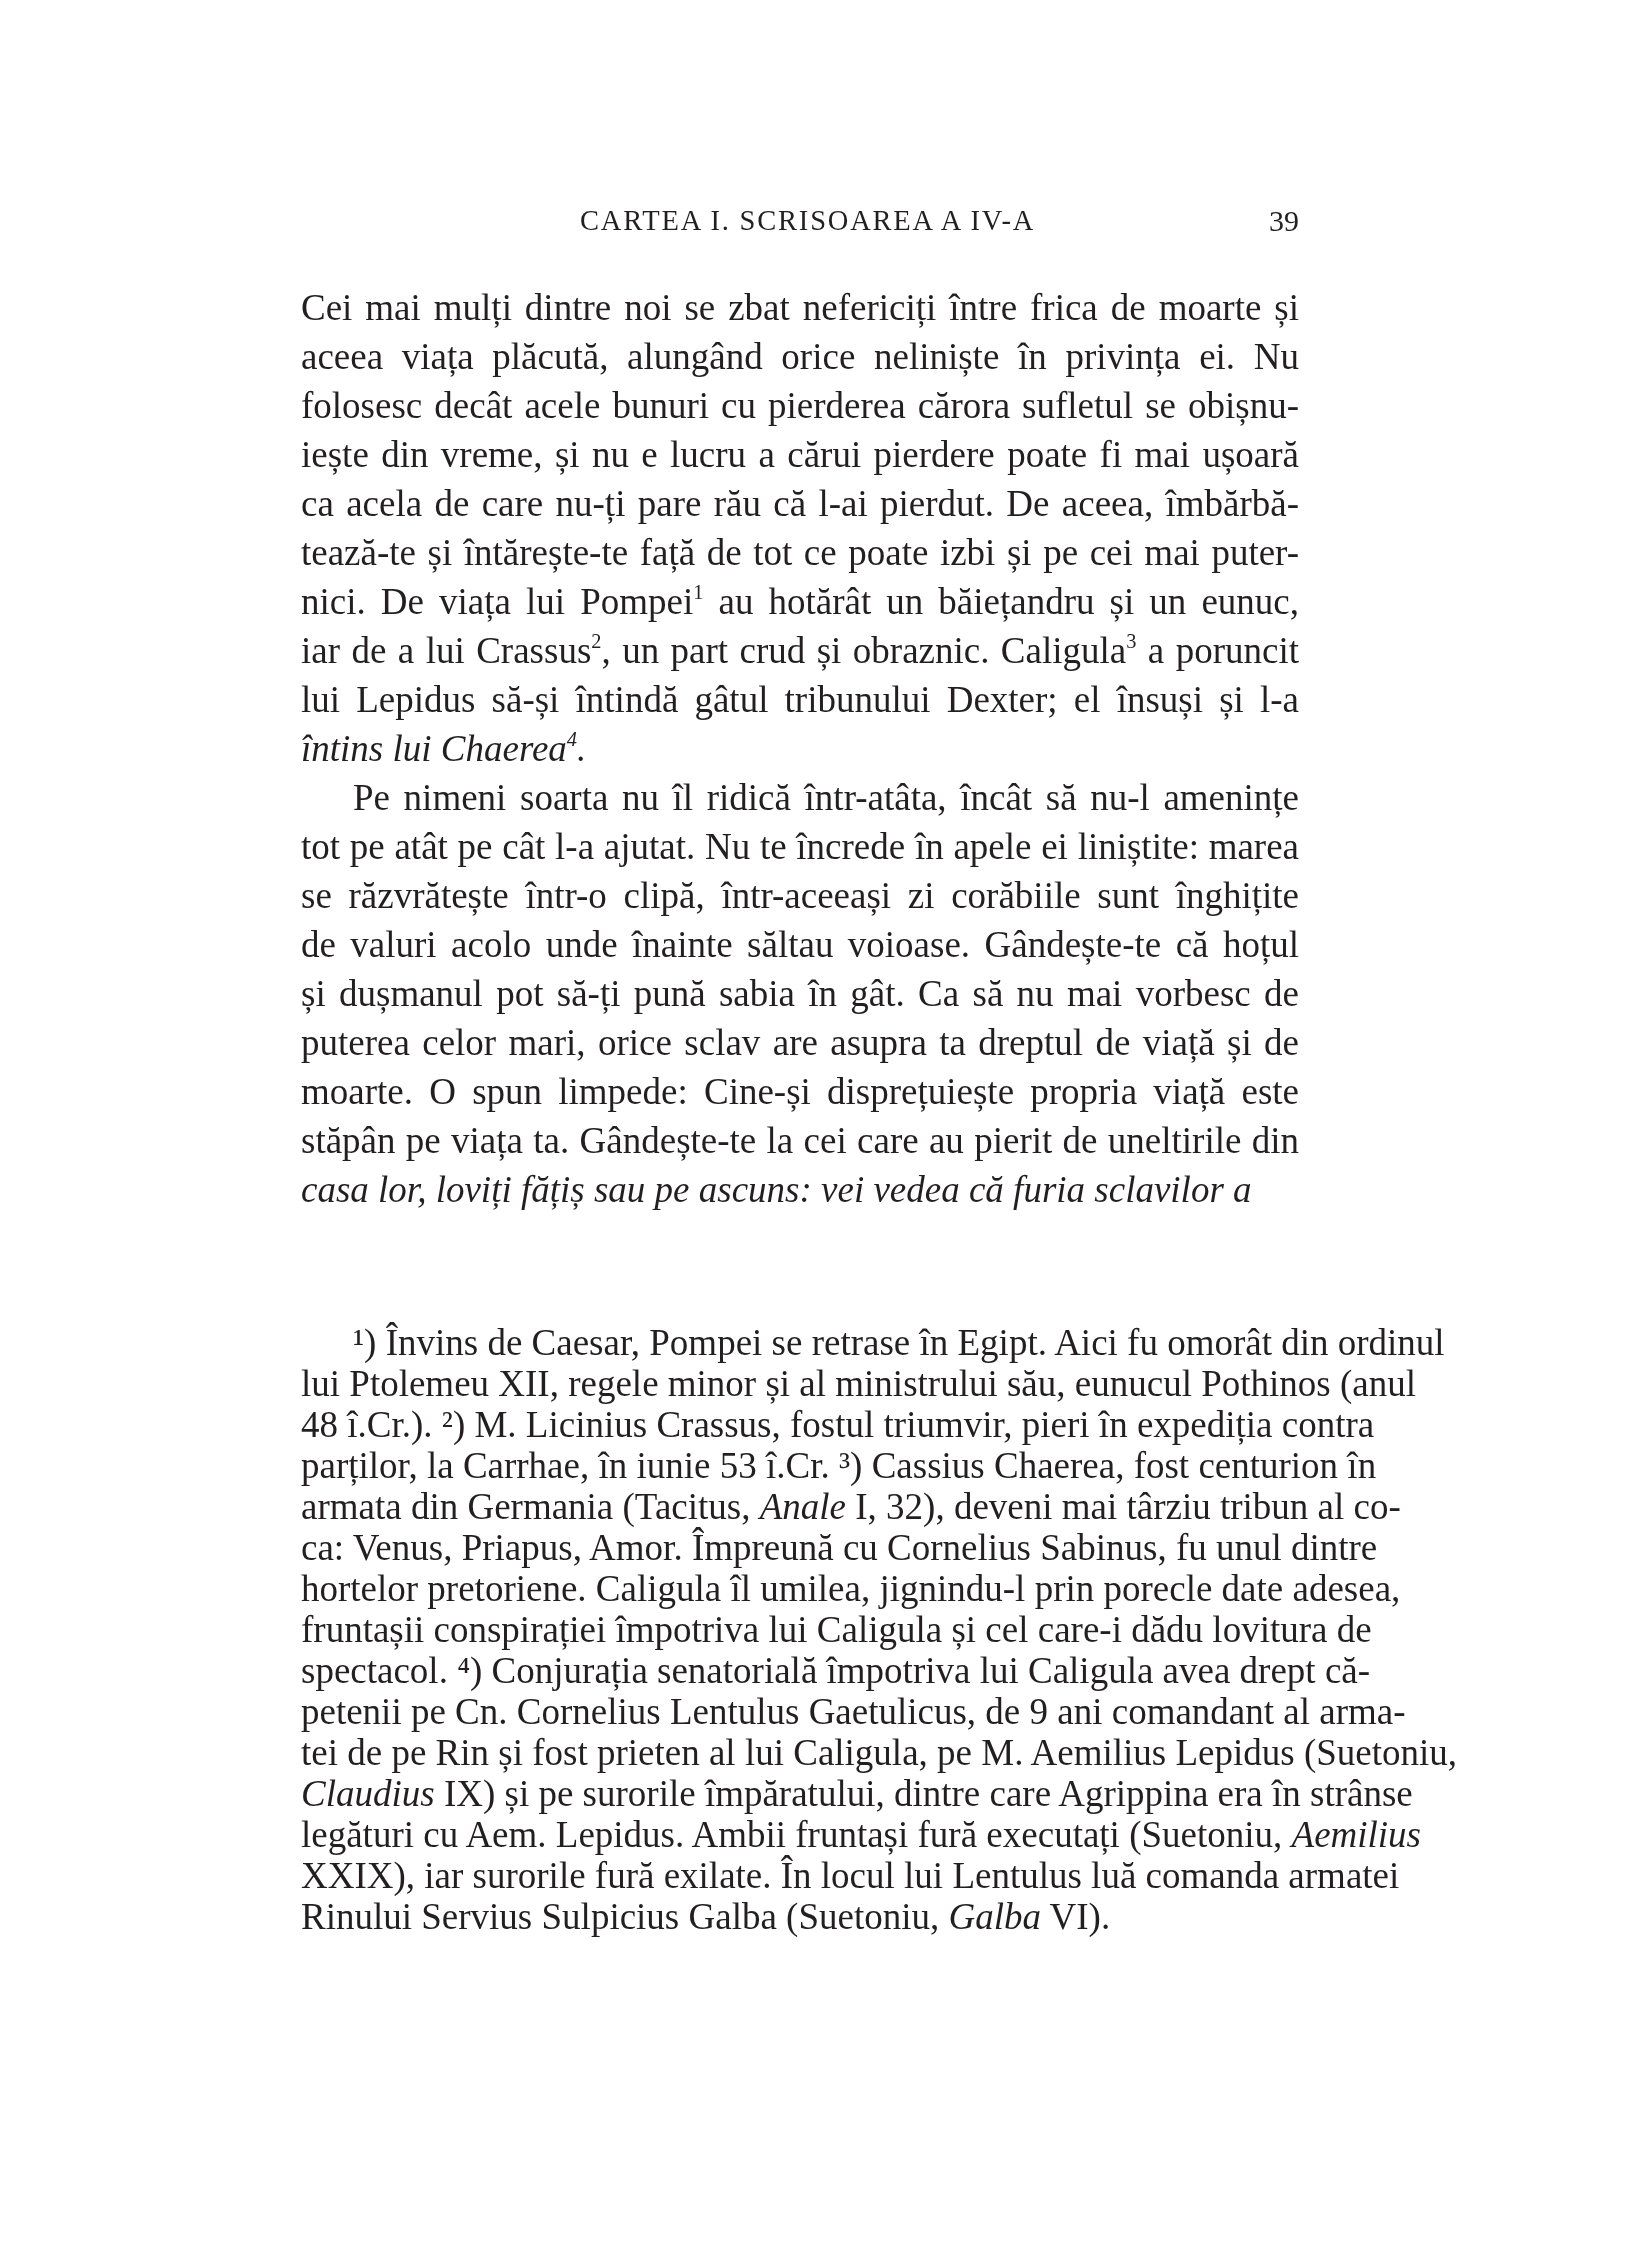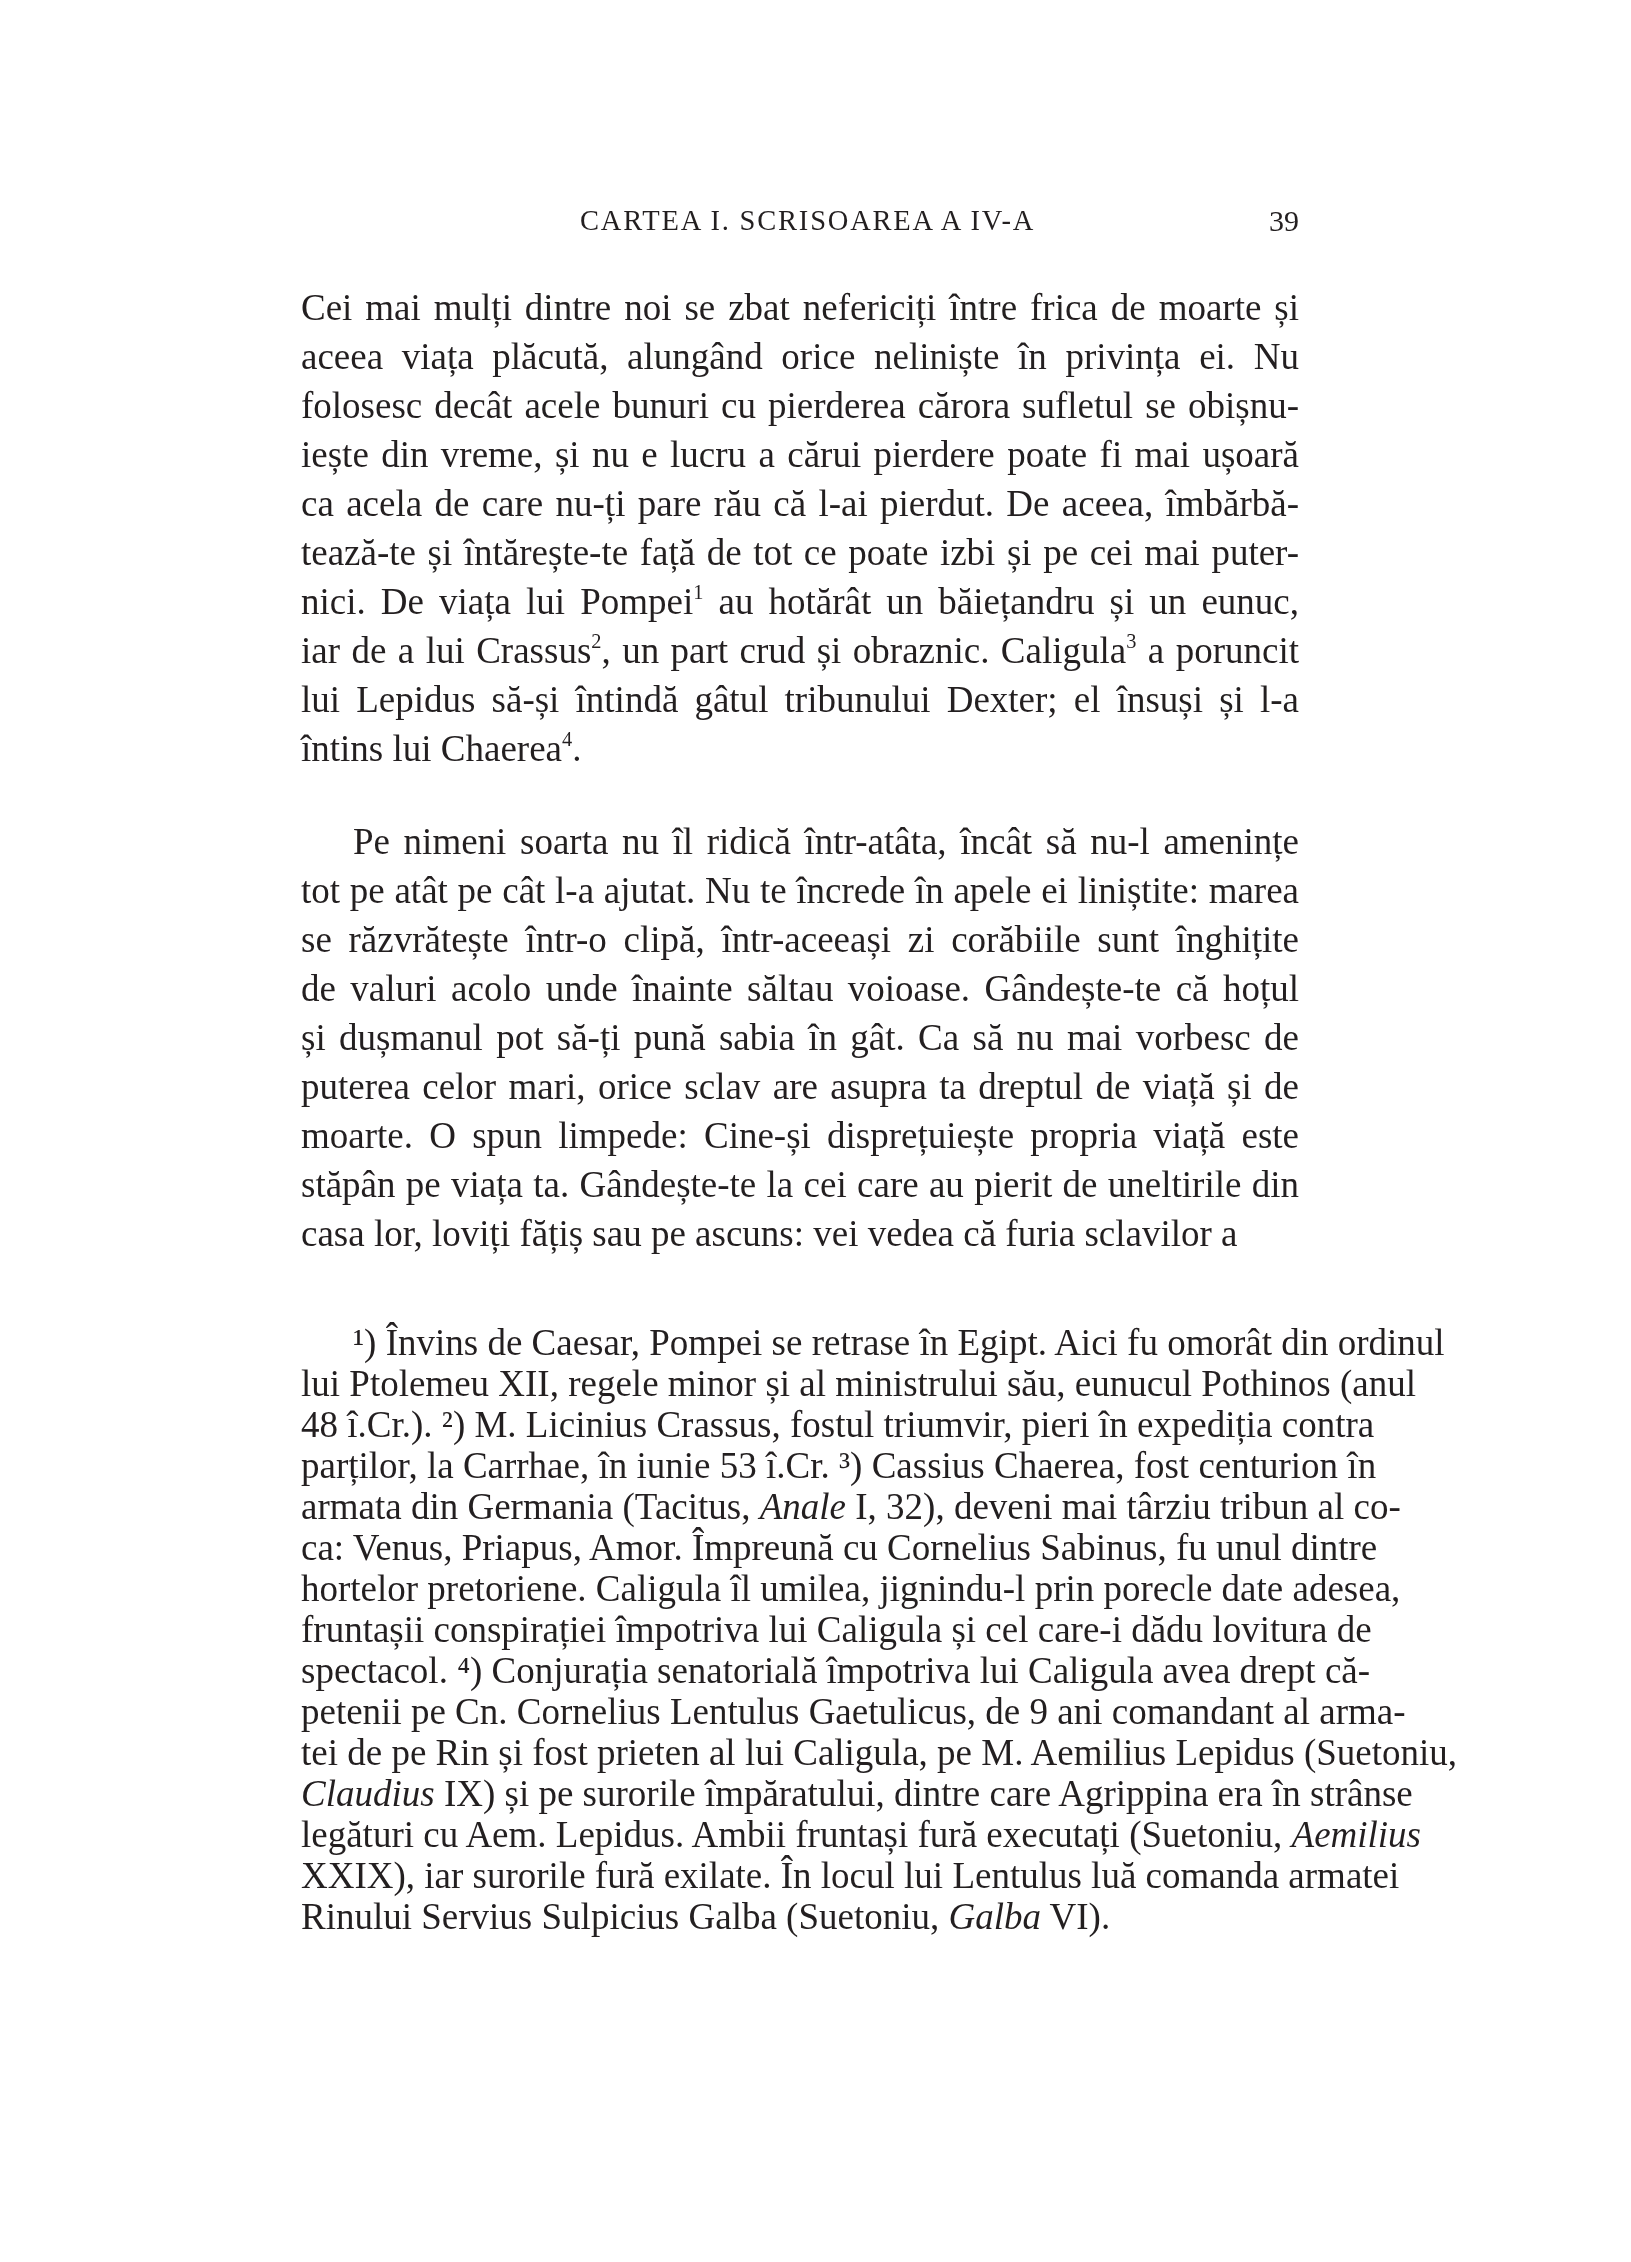--- a/index.html
+++ b/index.html
@@ -3,22 +3,22 @@
 <meta charset="utf-8">
 <style>
   html, body { margin:0; padding:0; background:#ffffff; }
   body { width:1632px; height:2263px; position:relative; overflow:hidden; }
   .page { position:absolute; left:16px; top:0; width:1632px; height:2263px; background:#fff; color:#231f20; font-family:"Liberation Serif","DejaVu Serif",serif; }
   .running-head { position:absolute; left:285px; top:201px; width:998px; height:39px; }
   .rh-title { position:absolute; left:279px; top:0; font-size:28.5px; letter-spacing:1.8px; line-height:39px; white-space:nowrap; }
   .rh-num { position:absolute; right:0; top:0; font-size:30px; line-height:39px; }
   .body-text { position:absolute; left:285px; top:283px; width:998px; }
   .line { display:block; height:49px; line-height:49px; font-size:37px; white-space:nowrap; text-align:justify; text-align-last:justify; }
-  .line.last { text-align-last:left; }
-  .line.indent { padding-left:52px;margin-top:44px; }
+  .line.last { text-align-last:left;font-style:italic; }
+  .line.indent { padding-left:52px; }
   .notes { position:absolute; left:285px; top:1322px; width:998px; }
   .nline { display:block; height:41px; line-height:41px; font-size:37px; white-space:nowrap; text-align:justify; text-align-last:justify; }
   .nline.last { text-align-last:left; }
   .nline.indent { padding-left:52px; }
   sup { font-size:0.55em; line-height:0; vertical-align:0.75em; }
   i { font-style:italic; }
 </style>
 </head>
 <body>
 

